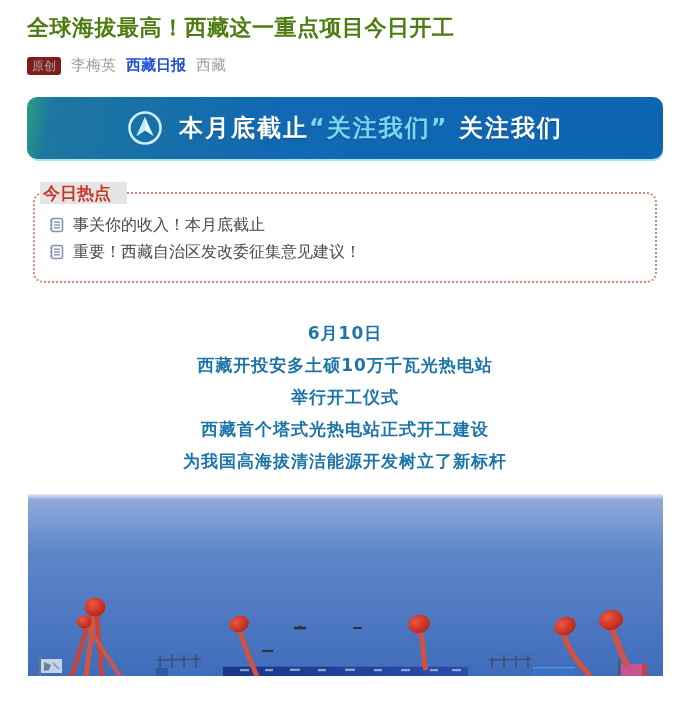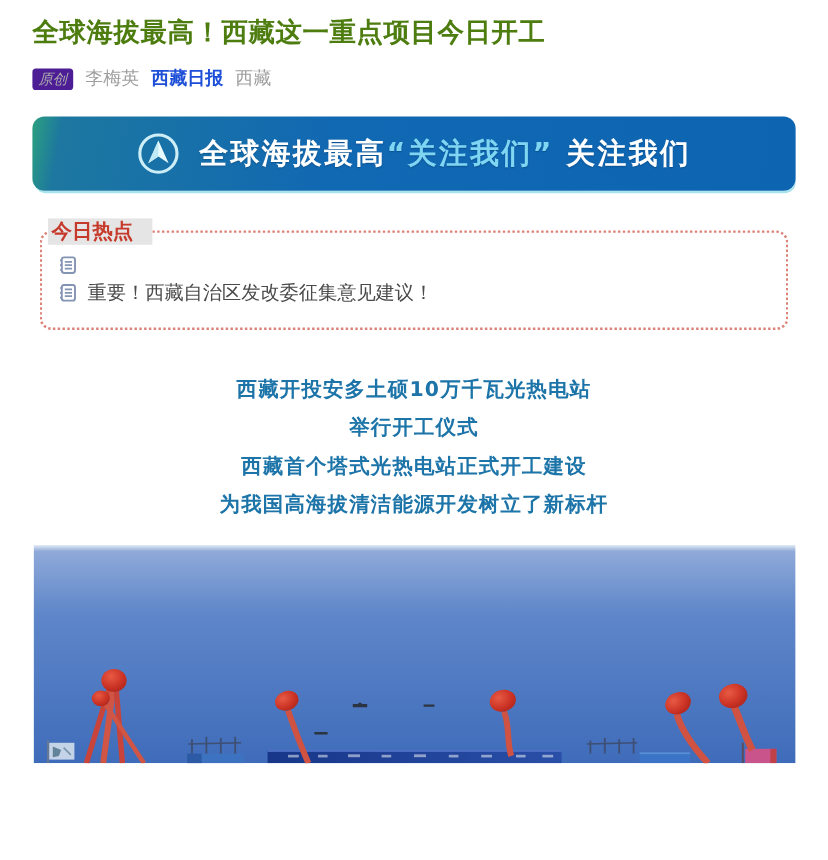--- a/index.html
+++ b/index.html
@@ -15,22 +15,22 @@
   .article-title {
     font-size:22px; font-weight:bold; color:#4d7c0f;
     line-height:31px; margin:0; letter-spacing:0.5px;
   }
 
   .byline {
     margin-top:13px; display:flex; align-items:center; gap:10px;
     font-size:15px; color:#9e9e9e; white-space:nowrap;
   }
   .orig-badge {
-    font-size:12px; color:#aeaeae; background:#4c1d95;
-    padding:1px 5px; border-radius:3px; line-height:16px;font-style:italic;
+    font-size:12px; color:#aeaeae; background:#7f1d1d;
+    padding:1px 5px; border-radius:3px; line-height:16px;
   }
   .account-link { color:#1d4ed8; font-weight:bold; cursor:pointer; }
 
   .banner {
     margin-top:22px; height:62px; border-radius:10px;
     background:linear-gradient(100deg,#2ca07f 0%,#1d77a0 4%,#1168b3 40%,#0d64b0 100%);
     box-shadow:1px 3px 0 -1px #a9e4ee;
     display:flex; align-items:center; justify-content:center; gap:16px;
     cursor:pointer;
   }
@@ -81,57 +81,59 @@
   </div>
 
   <div class="banner">
     <span style="display:inline-flex;">
       <svg width="36" height="36" viewBox="0 0 36 36">
         <circle cx="18" cy="18" r="15.5" fill="none" stroke="#cdeef7" stroke-width="2.6"></circle>
         <path d="M18 7 L26.5 26 L18 20.5 L9.5 26 Z" fill="#e8fbff"></path>
         <path d="M18 7 L18 20.5 L9.5 26 Z" fill="#bfe9f4"></path>
       </svg>
     </span>
-    <span class="banner-text"><span>全球海拔最高</span><span class="banner-quote">“关注我们”</span>&nbsp;<span>关注我们</span></span>
+    <span class="banner-text"><span>本月底截止</span><span class="banner-quote">“关注我们”</span>&nbsp;<span>关注我们</span></span>
   </div>
 
   <div class="hotbox">
     <span class="hotbox-label">今日热点</span>
 
     <div class="hot-item">
       <span class="doc-icon">
         <svg width="15" height="16" viewBox="0 0 15 16">
           <rect x="2.5" y="1.5" width="11" height="13" rx="2" fill="none" stroke="#8494b4" stroke-width="1.6"></rect>
           <line x1="5" y1="5.2" x2="11" y2="5.2" stroke="#8494b4" stroke-width="1.4"></line>
           <line x1="5" y1="8" x2="11" y2="8" stroke="#8494b4" stroke-width="1.4"></line>
           <line x1="5" y1="10.8" x2="11" y2="10.8" stroke="#8494b4" stroke-width="1.4"></line>
           <line x1="1" y1="4" x2="2.5" y2="4" stroke="#8494b4" stroke-width="1.4"></line>
           <line x1="1" y1="8" x2="2.5" y2="8" stroke="#8494b4" stroke-width="1.4"></line>
           <line x1="1" y1="12" x2="2.5" y2="12" stroke="#8494b4" stroke-width="1.4"></line>
         </svg>
       </span>
+      <span>事关你的收入！本月底截止</span>
     </div>
 
     <div class="hot-item">
       <span class="doc-icon">
         <svg width="15" height="16" viewBox="0 0 15 16">
           <rect x="2.5" y="1.5" width="11" height="13" rx="2" fill="none" stroke="#8494b4" stroke-width="1.6"></rect>
           <line x1="5" y1="5.2" x2="11" y2="5.2" stroke="#8494b4" stroke-width="1.4"></line>
           <line x1="5" y1="8" x2="11" y2="8" stroke="#8494b4" stroke-width="1.4"></line>
           <line x1="5" y1="10.8" x2="11" y2="10.8" stroke="#8494b4" stroke-width="1.4"></line>
           <line x1="1" y1="4" x2="2.5" y2="4" stroke="#8494b4" stroke-width="1.4"></line>
           <line x1="1" y1="8" x2="2.5" y2="8" stroke="#8494b4" stroke-width="1.4"></line>
           <line x1="1" y1="12" x2="2.5" y2="12" stroke="#8494b4" stroke-width="1.4"></line>
         </svg>
       </span>
       <span>重要！西藏自治区发改委征集意见建议！</span>
     </div>
   </div>
 
   <div class="highlights">
+    <p>6月10日</p>
     <p>西藏开投安多土硕10万千瓦光热电站</p>
     <p>举行开工仪式</p>
     <p>西藏首个塔式光热电站正式开工建设</p>
     <p>为我国高海拔清洁能源开发树立了新标杆</p>
   </div>
 
   <figure class="photo-figure">
     <svg width="635" height="182" viewBox="0 0 635 182">
       <defs>
         <linearGradient id="sky" x1="0" y1="0" x2="0" y2="1">

